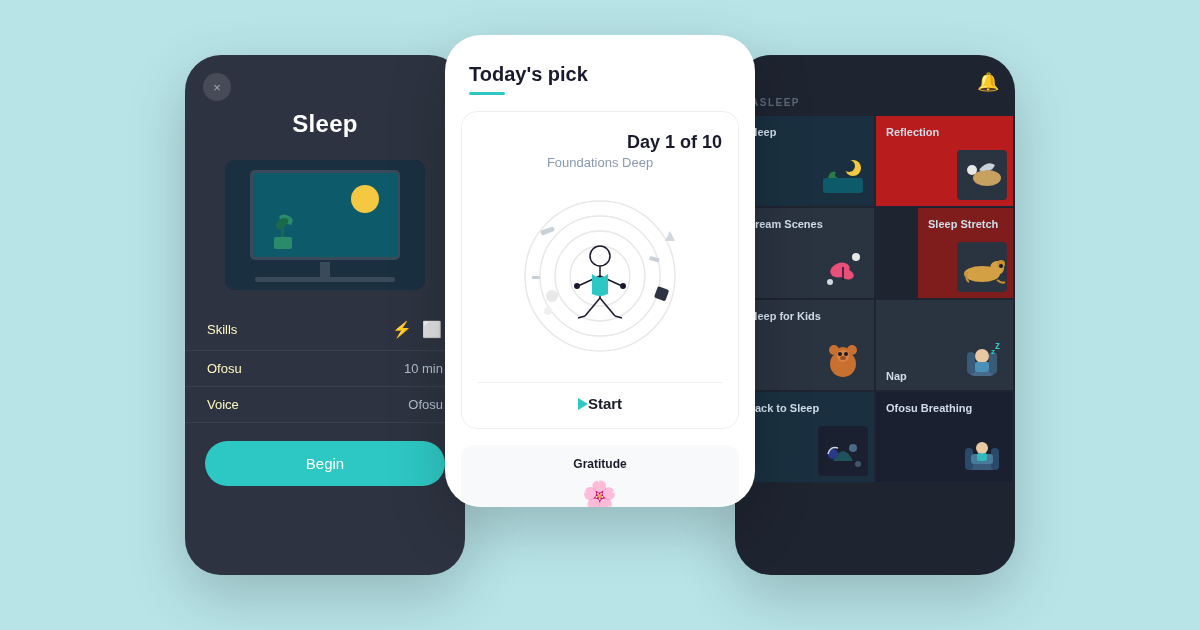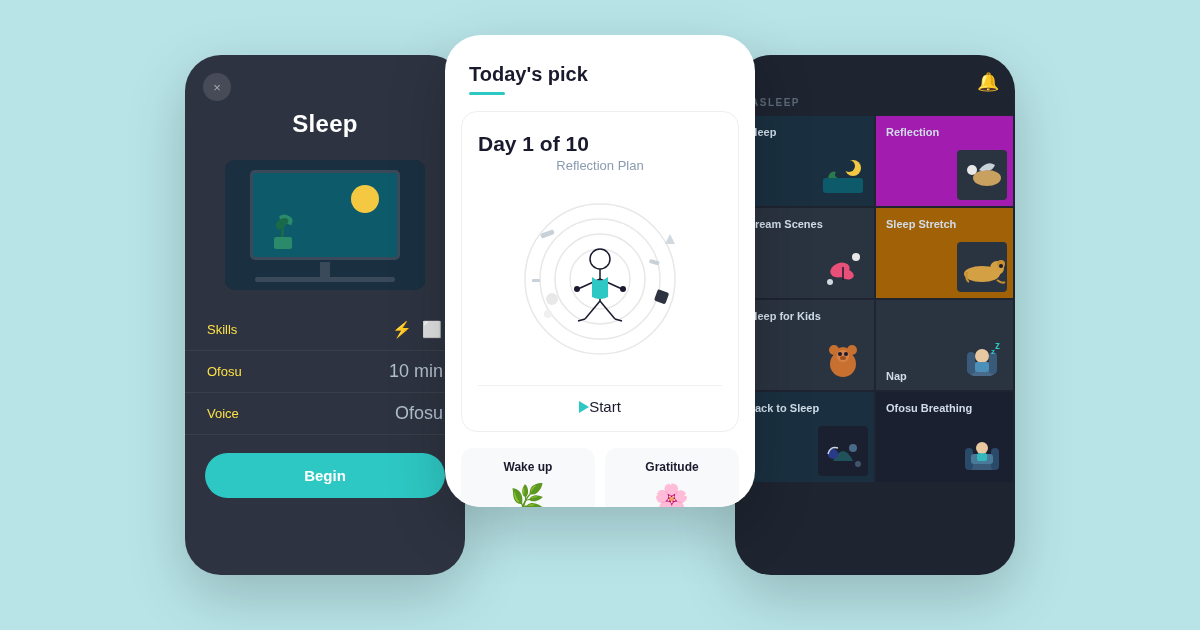--- a/index.html
+++ b/index.html
@@ -174,27 +174,27 @@
     .phone-left .info-row {
       display: flex;
       justify-content: space-between;
       align-items: center;
       padding: 10px 22px;
       color: #8a9ab0;
       font-size: 13px;
       border-bottom: 1px solid rgba(255,255,255,0.06);
     }
     .phone-left .info-row-label {
-      color: #fde047;
+      color: #fef9c3;
       font-size: 13px;
       text-align: center;
     }
     .phone-left .info-row-value {
       color: #b0bfcf;
-      font-size: 18px;
+      font-size: 13px;
     }
     .phone-left .info-rows {
       margin-top: 18px;
     }
     .phone-left .info-row .icons {
       display: flex;
       gap: 8px;
     }
     .skill-icon {
       width: 22px;
@@ -210,21 +210,21 @@
       margin: 18px auto 0;
       width: calc(100% - 40px);
       display: block;
       background: #2ec8c4;
       color: white;
       border: none;
       border-radius: 25px;
       padding: 14px;
       text-align: center;
       font-size: 15px;
-      font-weight: 700;
+      font-weight: 400;
       cursor: pointer;
     }
 
     
     .phone-center {
       width: 310px;
       height: 472px;
       background: #ffffff;
       left: 50%;
       transform: translateX(-50%);
@@ -248,22 +248,22 @@
       margin-top: 6px;
     }
 
     .phone-center .card {
       margin: 16px 16px 0;
       border: 1px solid #eee;
       border-radius: 16px;
       padding: 20px 16px 16px;
     }
     .phone-center .card-day {
-      text-align: left;
-      font-size: 21px;
+      text-align: right;
+      font-size: 18px;
       font-weight: 700;
       color: #1a1a2e;
     }
     .phone-center .card-plan {
       text-align: center;
       font-size: 13px;
       color: #8a9ab0;
       margin-top: 2px;
     }
     .phone-center .card-illustration {
@@ -278,21 +278,21 @@
 
     
     .phone-center .start-btn {
       display: flex;
       align-items: center;
       justify-content: center;
       padding-top: 12px;
       border-top: 1px solid #f0f0f0;
       color: #1a1a2e;
       font-size: 15px;
-      font-weight: 400;
+      font-weight: 700;
       cursor: pointer;
     }
     .play-icon {
       width: 0;
       height: 0;
       border-style: solid;
       border-width: 6px 0 6px 10px;
       border-color: transparent transparent transparent #2ec8c4;
     }
 
@@ -383,23 +383,23 @@
     .grid-cell-icon {
       width: 50px;
       height: 50px;
       position: absolute;
       bottom: 6px;
       right: 6px;
     }
 
     
     .cell-sleep { background: #1a3040; }
-    .cell-reflection { background: #a21caf; }
+    .cell-reflection { background: #b91c1c; }
     .cell-dream { background: #2a3340; }
-    .cell-sleep-stretch { background: #a16207; }
+    .cell-sleep-stretch { background: #7f1d1d; margin-left: 42px; }
     .cell-sleep-kids { background: #2a3340; }
     .cell-nap { background: #2a3340; justify-content: flex-end; }
     .cell-back-sleep { background: #1a3040; }
     .cell-deep-breathing { background: #1a2030; }
   </style>
 </head>
 <body>
 
 <div class="phone phone-left">
   <div class="close-btn">
@@ -445,21 +445,21 @@
 </div>
 
 <div class="phone phone-center">
   <div class="todays-pick-header">
     <div class="todays-pick-title">Today's pick</div>
     <div class="teal-line"></div>
   </div>
 
   <div class="card">
     <div class="card-day">Day 1 of 10</div>
-    <div class="card-plan">Reflection Plan</div>
+    <div class="card-plan">Foundations Deep</div>
 
     <div class="card-illustration">
       <svg width="180" height="180" viewBox="0 0 180 180" fill="none" xmlns="http://www.w3.org/2000/svg">
 
         <circle cx="90" cy="90" r="75" stroke="#e8e8e8" stroke-width="1.5"></circle>
         <circle cx="90" cy="90" r="60" stroke="#e8e8e8" stroke-width="1.5"></circle>
         <circle cx="90" cy="90" r="45" stroke="#e8e8e8" stroke-width="1.5"></circle>
         <circle cx="90" cy="90" r="30" stroke="#e8e8e8" stroke-width="1.5"></circle>
 
         <rect x="30" y="45" width="14" height="5" rx="2" fill="#c8d0d8" transform="rotate(-20 30 45)"></rect>
@@ -491,24 +491,20 @@
     </div>
 
     <div class="start-btn">
       <div class="play-icon"></div>
       <span>Start</span>
     </div>
   </div>
 
   <div class="morning-section">
     <div class="morning-cards">
-      <div class="morning-card">
-        <div class="morning-card-title">Wake up</div>
-        <div class="morning-card-icon">🌿</div>
-      </div>
       <div class="morning-card">
         <div class="morning-card-title">Gratitude</div>
         <div class="morning-card-icon">🌸</div>
       </div>
     </div>
   </div>
 </div>
 
 <div class="phone phone-right">
   <div class="top-bar">

